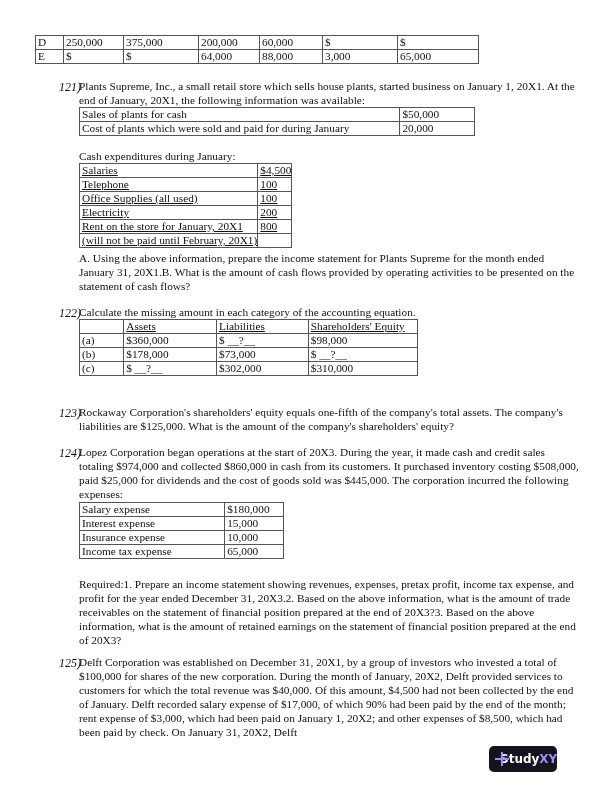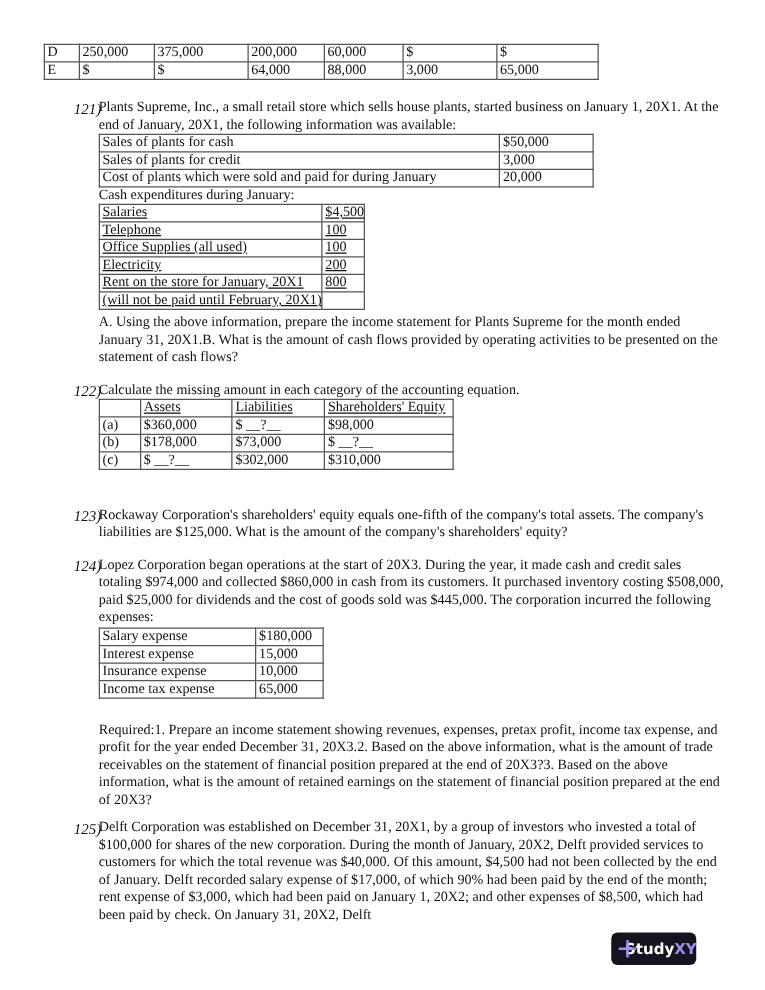--- a/index.html
+++ b/index.html
@@ -11,22 +11,22 @@
   table { border-collapse: collapse; position: absolute; }
   td { border: 1px solid #555; padding: 0 0 0 2px; white-space: nowrap; height: 13px; line-height: 13px; vertical-align: middle; }
   .q { position: absolute; left: 59px; width: 520px; }
   .qnum { position: absolute; left: 0; top: 1px; font-size: 12px; font-style: italic; }
   .qbody { position: absolute; left: 20px; right: 0; }
   .para { margin: 0; }
   .u { text-decoration: underline; }
   #top-table { left: 35px; top: 35px; }
   #t121a { left: 79px; top: 107px; width: 396px; }
   #t121b { left: 79px; top: 163px; width: 207px; text-decoration: underline; }
-  #t122 { left: 79px; top: 319px; width: 284px; }
-  #t124 { left: 79px; top: 502px; width: 180px; }
+  #t122 { left: 79px; top: 319px; width: 339px; }
+  #t124 { left: 79px; top: 502px; width: 205px; }
   .hdr td { border-top: 1px solid #555; }
   .badge {
     position: absolute; left: 489px; top: 746px; width: 68px; height: 26px;
     background: #14141f; border-radius: 5px; display: flex; align-items: center;
   }
   .badge-plus { position: relative; width: 14px; height: 14px; margin-left: 6px; }
   .badge-plus::before, .badge-plus::after { content: ""; position: absolute; background: #9d8ff0; }
   .badge-plus::before { left: 6px; top: 0; width: 2px; height: 14px; }
   .badge-plus::after { left: 0; top: 6px; width: 14px; height: 2px; }
   .badge-text { font-family: "DejaVu Sans", sans-serif; font-weight: bold; font-size: 12px; color: #ffffff; margin-left: 5px; }
@@ -77,24 +77,20 @@
   <colgroup>
       <col style="width:321px">
       <col style="width:75px">
     </colgroup>
   <tbody>
       <tr>
         <td>Sales of plants for cash</td>
         <td>$50,000</td>
       </tr>
   <tr>
-        <td>Sales of plants for credit</td>
-        <td>3,000</td>
-      </tr>
-  <tr>
         <td>Cost of plants which were sold and paid for during January</td>
         <td>20,000</td>
       </tr>
 </tbody>
   </table>
 <div class="q" style="top:149px;">
   <div class="qbody">
       <p class="para">Cash expenditures during January:</p>
     </div>
 </div>

